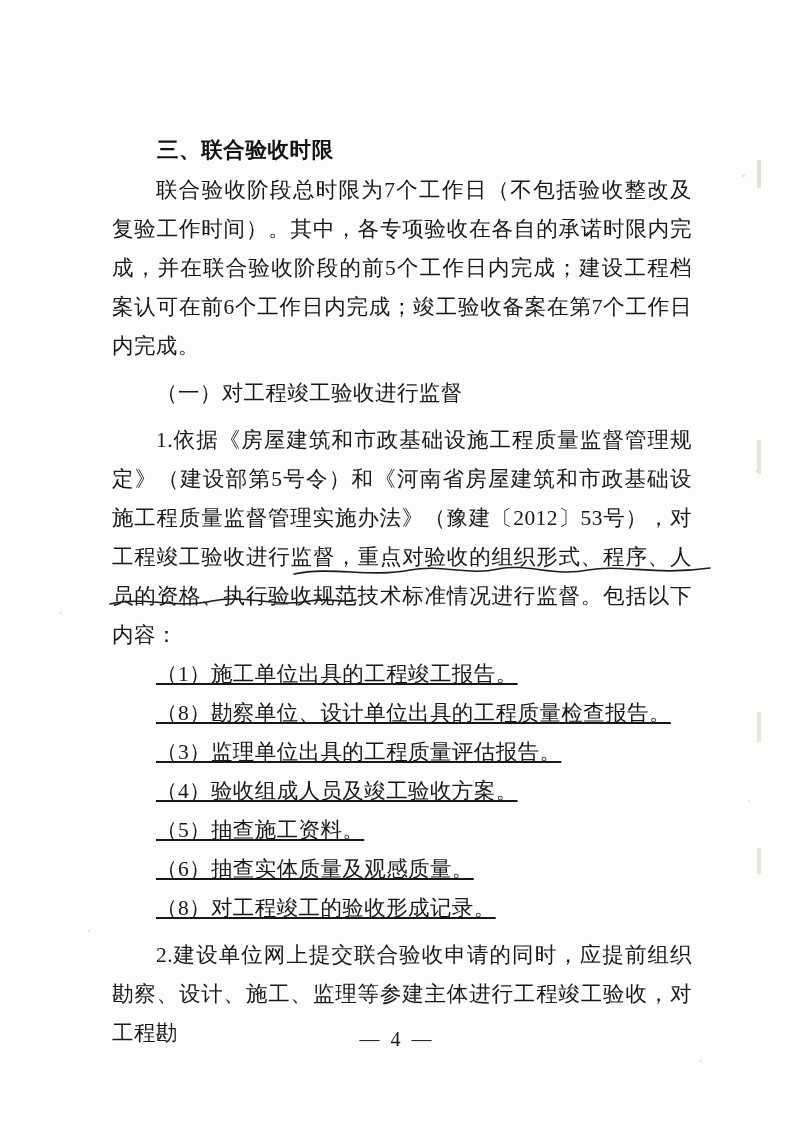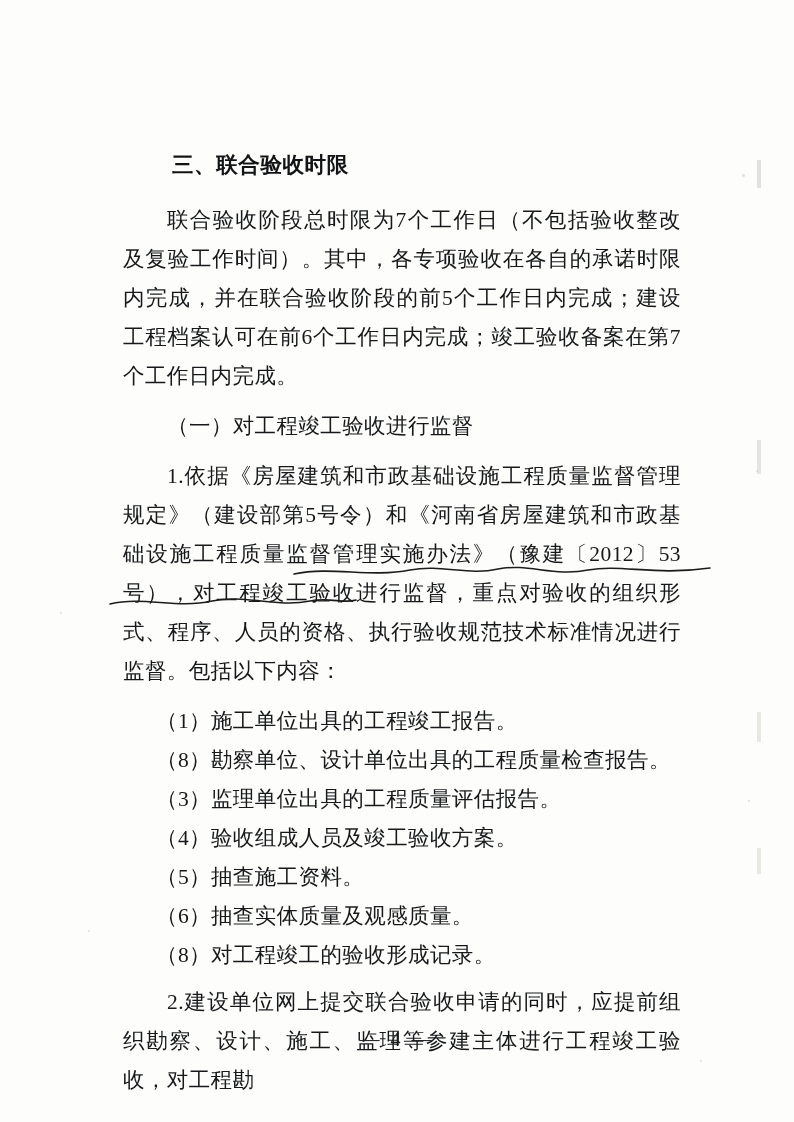--- a/index.html
+++ b/index.html
@@ -32,45 +32,46 @@
     position: absolute;
     left: 112px;
     top: 130px;
     width: 580px;
   }
   .para {
     font-size: 21.5px;
     line-height: 39px;
     color: #16181a;
     letter-spacing: 0.4px;
-    margin: 11px;
+    margin: 0;
     text-align: justify;
     text-justify: inter-ideograph;
   }
   .heading {
     font-size: 21.5px;
     line-height: 39px;
     font-weight: bold;
     color: #111315;
     letter-spacing: 0.6px;
-    margin: 16px;
+    margin: 1px;
   }
   .indent2 {
     text-indent: 44px;
   }
   .gap-before {
     margin-top: 8px;
   }
   .listline {
     font-size: 21.5px;
     line-height: 39px;
     color: #16181a;
     letter-spacing: 0.4px;
     margin: 0;
     text-indent: 44px;
+    text-decoration: underline;
   }
   .footer {
     position: absolute;
     left: 0;
     right: 0;
     top: 1028px;
     text-align: center;
     font-size: 20px;
     color: #17191b;
     letter-spacing: 3px;

